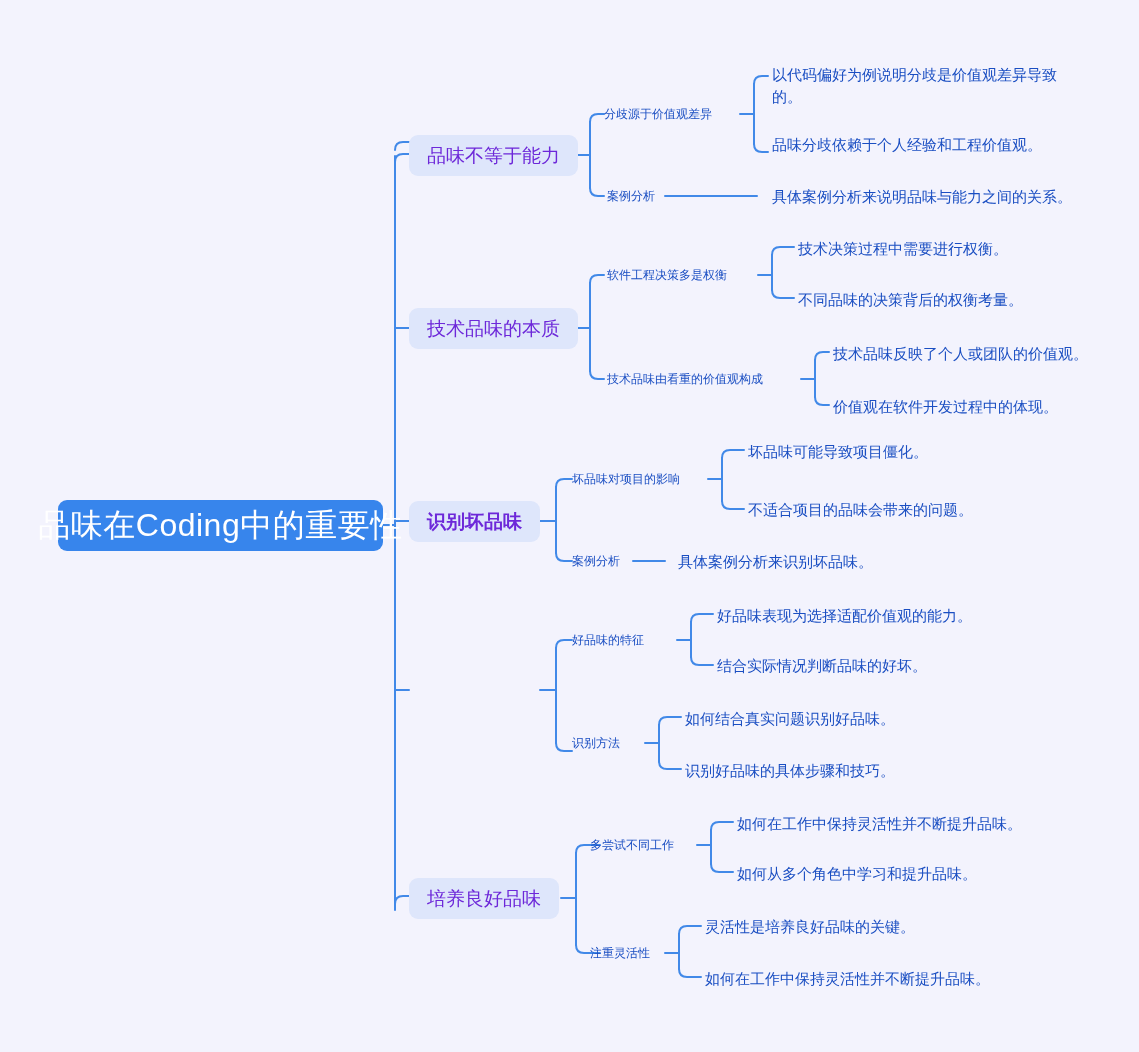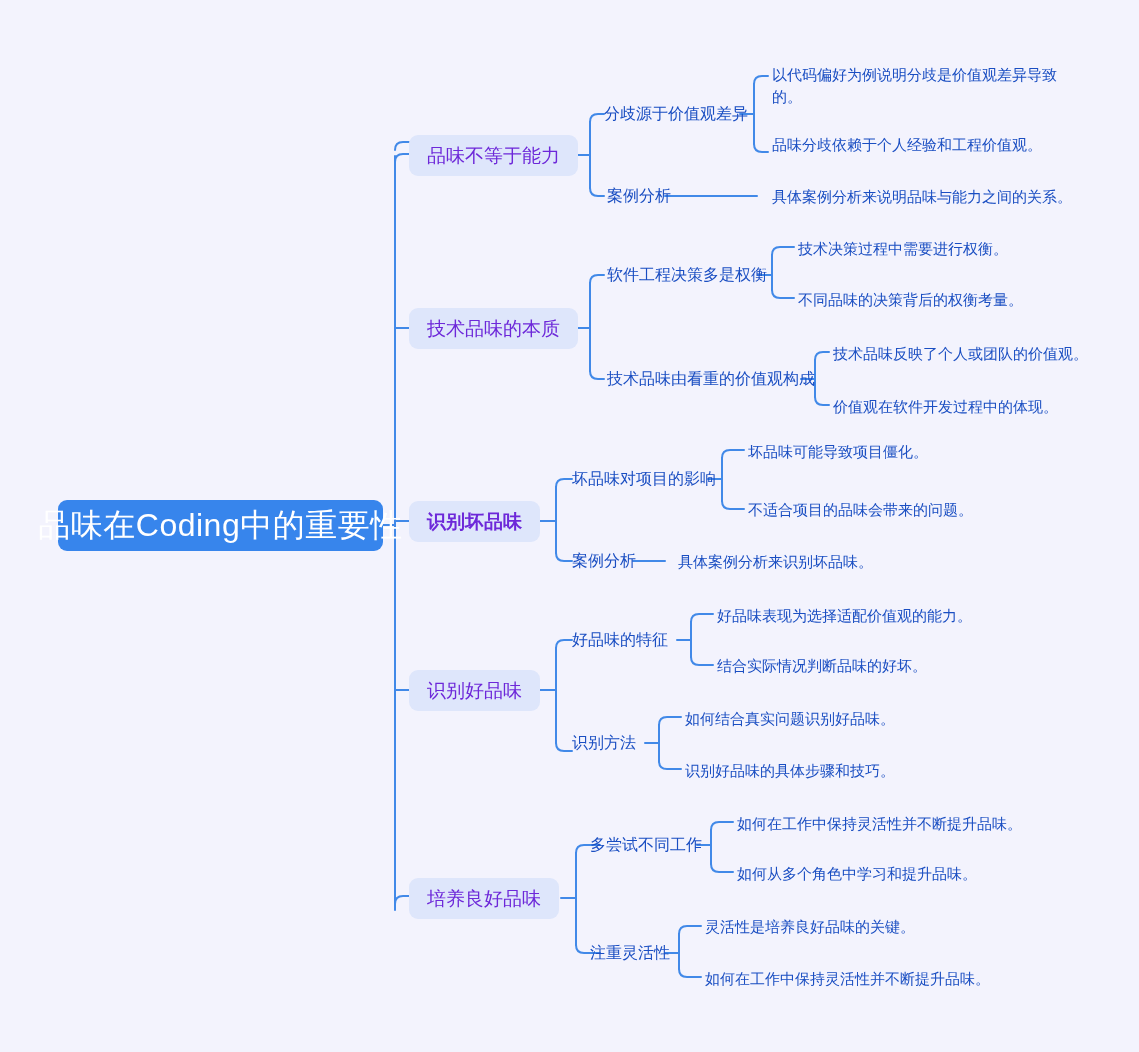--- a/index.html
+++ b/index.html
@@ -35,21 +35,21 @@
     display:flex;align-items:center;justify-content:center;
     color:#6d28d9;
     font-size:19px;
     padding:0 18px;
     white-space:nowrap;
   }
 
   
   .lvl2{
     color:#1a4ec2;
-    font-size:16px;
+    font-size:12px;
     white-space:nowrap;
     line-height:18px;
   }
 
   
   .leaf{
     color:#1a4ec2;
     font-size:15px;
     line-height:22px;
   }
@@ -201,23 +201,20 @@
   <div class="node leaf nowrap" style="left:748px;top:499px;">
     <span>不适合项目的品味会带来的问题。</span>
   </div>
   <div class="node lvl2" style="left:572px;top:552px;">
     <span>案例分析</span>
   </div>
   <div class="node leaf nowrap" style="left:678px;top:551px;">
     <span>具体案例分析来识别坏品味。</span>
   </div>
 
-  <div class="node lvl1" style="left:409px;top:670px;">
-    <span>识别好品味</span>
-  </div>
   <div class="node lvl2" style="left:572px;top:631px;">
     <span>好品味的特征</span>
   </div>
   <div class="node leaf nowrap" style="left:717px;top:605px;">
     <span>好品味表现为选择适配价值观的能力。</span>
   </div>
   <div class="node leaf nowrap" style="left:717px;top:655px;">
     <span>结合实际情况判断品味的好坏。</span>
   </div>
   <div class="node lvl2" style="left:572px;top:734px;">

